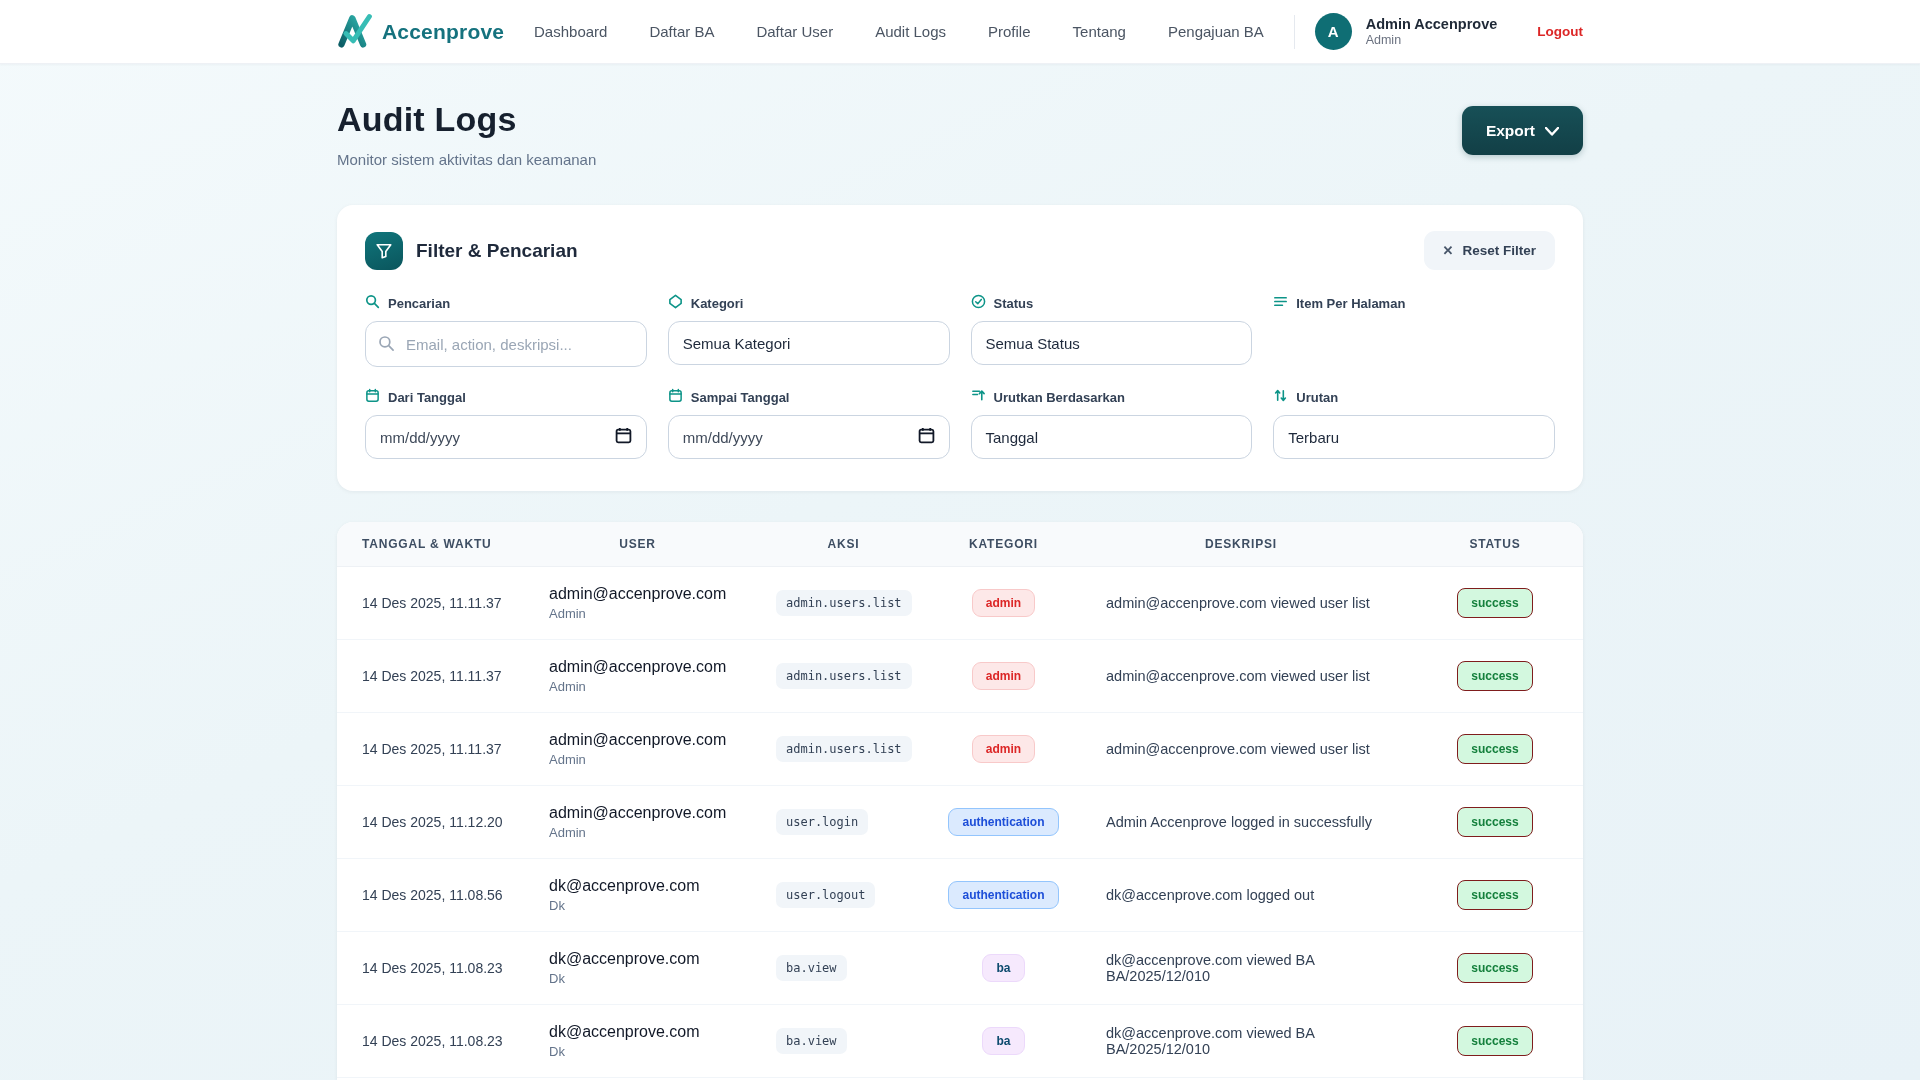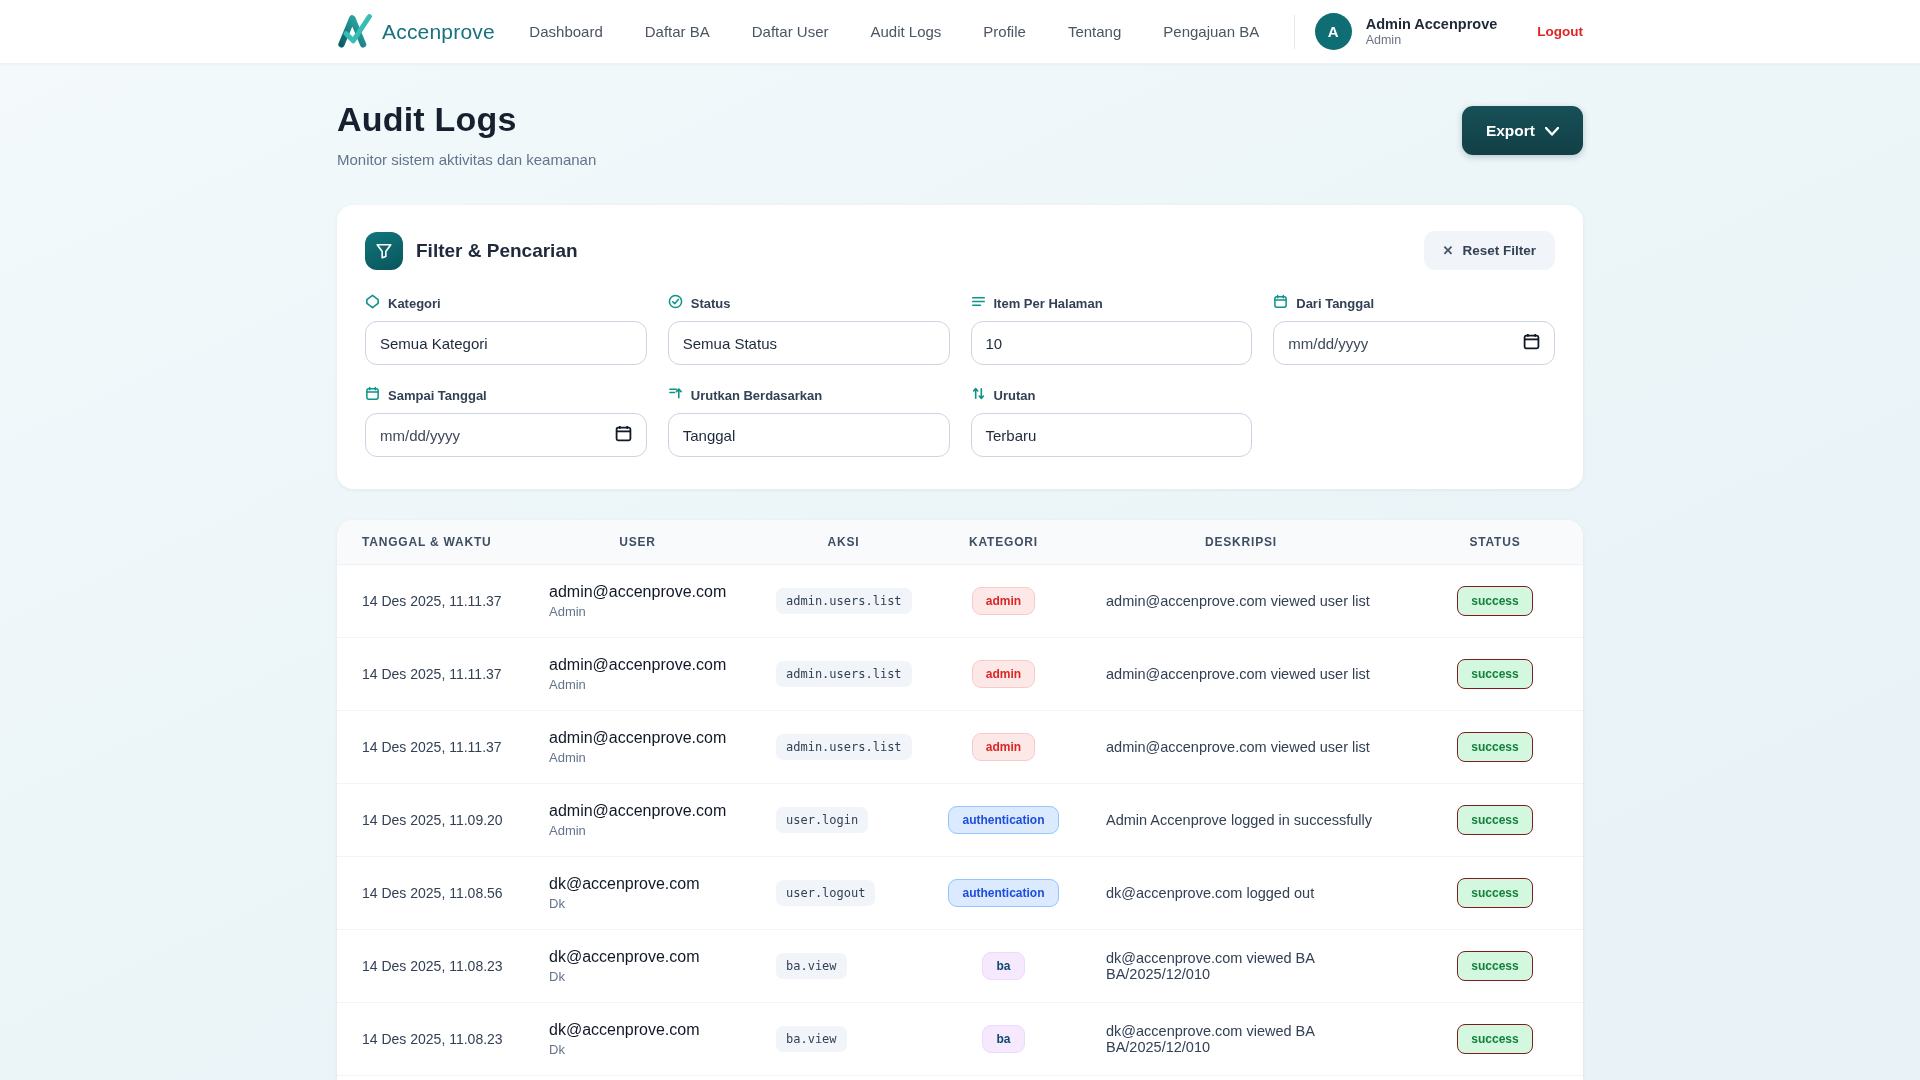--- a/index.html
+++ b/index.html
@@ -6,21 +6,21 @@
   html,body { width:1920px; height:1080px; overflow:hidden; }
   body {
     font-family:"Liberation Sans", sans-serif;
     background:linear-gradient(155deg,#f4fafc 0%, #ecf5f8 45%, #e8f2f7 100%);
     color:#1e293b;
   }
   
   .navbar { height:64px; background:#ffffff; border-bottom:1px solid #eef1f5; box-shadow:0 1px 2px rgba(15,23,42,.04); }
   .navbar-inner { width:1246px; margin:0 auto; height:100%; display:flex; align-items:center; }
   .logo { display:flex; align-items:center; gap:9px; cursor:pointer; }
-  .logo-text { font-size:21px; font-weight:normal; color:#15727e; letter-spacing:.2px; }
+  .logo-text { font-size:21px; font-weight:bold; color:#15727e; letter-spacing:.2px; }
   .nav-links { flex:1; display:flex; justify-content:center; gap:42px; }
   .nav-link { font-size:15px; color:#4b5563; cursor:pointer; white-space:nowrap; }
   .user-cluster { display:flex; align-items:center; gap:14px; }
   .v-divider { width:1px; height:34px; background:#e5e9ef; margin-right:6px; }
   .avatar { width:37px; height:37px; border-radius:50%; background:#0f6e74; color:#fff; display:flex; align-items:center; justify-content:center; font-weight:bold; font-size:15px; }
   .user-meta { display:flex; flex-direction:column; line-height:1.25; }
   .user-name { font-size:14.5px; font-weight:bold; color:#1f2937; }
   .user-role { font-size:12.5px; color:#6b7280; }
   .logout { margin-left:26px; color:#dc2626; font-size:13.5px; font-weight:bold; cursor:pointer; }
 
@@ -149,20 +149,36 @@
         <span class="filter-title">Filter &amp; Pencarian</span>
       </div>
       <button class="reset-btn">
         <span class="reset-x">✕</span>
         <span>Reset Filter</span>
       </button>
     </div>
 
     <div class="filter-grid">
 
+      <div class="field">
+        <div class="field-label">
+          <span><svg width="15" height="15" viewBox="0 0 16 16">
+                <circle cx="6.5" cy="6.5" r="4.6" fill="none" stroke="#0d9488" stroke-width="1.8"></circle>
+                <path d="M10.3 10.3 L14.2 14.2" stroke="#0d9488" stroke-width="1.8" stroke-linecap="round"></path>
+              </svg></span>
+          <span>Pencarian</span>
+        </div>
+        <div class="search-wrap">
+          <span class="search-inner-icon"><svg width="17" height="17" viewBox="0 0 16 16">
+                <circle cx="6.5" cy="6.5" r="4.6" fill="none" stroke="#9aa6b5" stroke-width="1.6"></circle>
+                <path d="M10.3 10.3 L14.2 14.2" stroke="#9aa6b5" stroke-width="1.6" stroke-linecap="round"></path>
+              </svg></span>
+          <input placeholder="Email, action, deskripsi..." style="">
+        </div>
+      </div>
 
       <div class="field">
         <div class="field-label">
           <span><svg width="15" height="15" viewBox="0 0 16 16">
                 <path d="M8 1.5 L14 6 V10 L8 14.5 L2 10 V6 Z" fill="none" stroke="#0d9488" stroke-width="1.7" stroke-linejoin="round" transform="rotate(0 8 8)"></path>
               </svg></span>
           <span>Kategori</span>
         </div>
         <div class="select-box">Semua Kategori</div>
       </div>
@@ -178,21 +194,20 @@
         <div class="select-box">Semua Status</div>
       </div>
 
       <div class="field">
         <div class="field-label">
           <span><svg width="15" height="15" viewBox="0 0 16 16">
                 <path d="M2 4 H14 M2 8 H14 M2 12 H10" stroke="#0d9488" stroke-width="1.8" stroke-linecap="round"></path>
               </svg></span>
           <span>Item Per Halaman</span>
         </div>
-        <div class="select-box">10</div>
       </div>
 
       <div class="field">
         <div class="field-label">
           <span><svg width="15" height="15" viewBox="0 0 16 16">
                 <rect x="2" y="3" width="12" height="11" rx="2" fill="none" stroke="#0d9488" stroke-width="1.6"></rect>
                 <path d="M2 6.5 H14 M5 1.5 V4 M11 1.5 V4" stroke="#0d9488" stroke-width="1.6" stroke-linecap="round"></path>
               </svg></span>
           <span>Dari Tanggal</span>
         </div>
@@ -304,21 +319,21 @@
       <div class="u-name">Admin</div>
     </td>
     <td class="cell-aksi"><span class="action-chip">admin.users.list</span></td>
     <td class="cell-kategori"><span class="badge badge-admin">admin</span></td>
     <td class="cell-desc">admin@accenprove.com viewed user list</td>
     <td class="cell-status"><span class="status-badge">success</span></td>
     <td class="cell-ip">::</td>
   </tr>
 
   <tr>
-    <td class="cell-datetime">14 Des 2025, 11.09.20</td>
+    <td class="cell-datetime">14 Des 2025, 11.12.20</td>
     <td class="cell-user">
       <div class="u-email">admin@accenprove.com</div>
       <div class="u-name">Admin</div>
     </td>
     <td class="cell-aksi"><span class="action-chip">user.login</span></td>
     <td class="cell-kategori"><span class="badge badge-authentication">authentication</span></td>
     <td class="cell-desc">Admin Accenprove logged in successfully</td>
     <td class="cell-status"><span class="status-badge">success</span></td>
     <td class="cell-ip">::</td>
   </tr>

